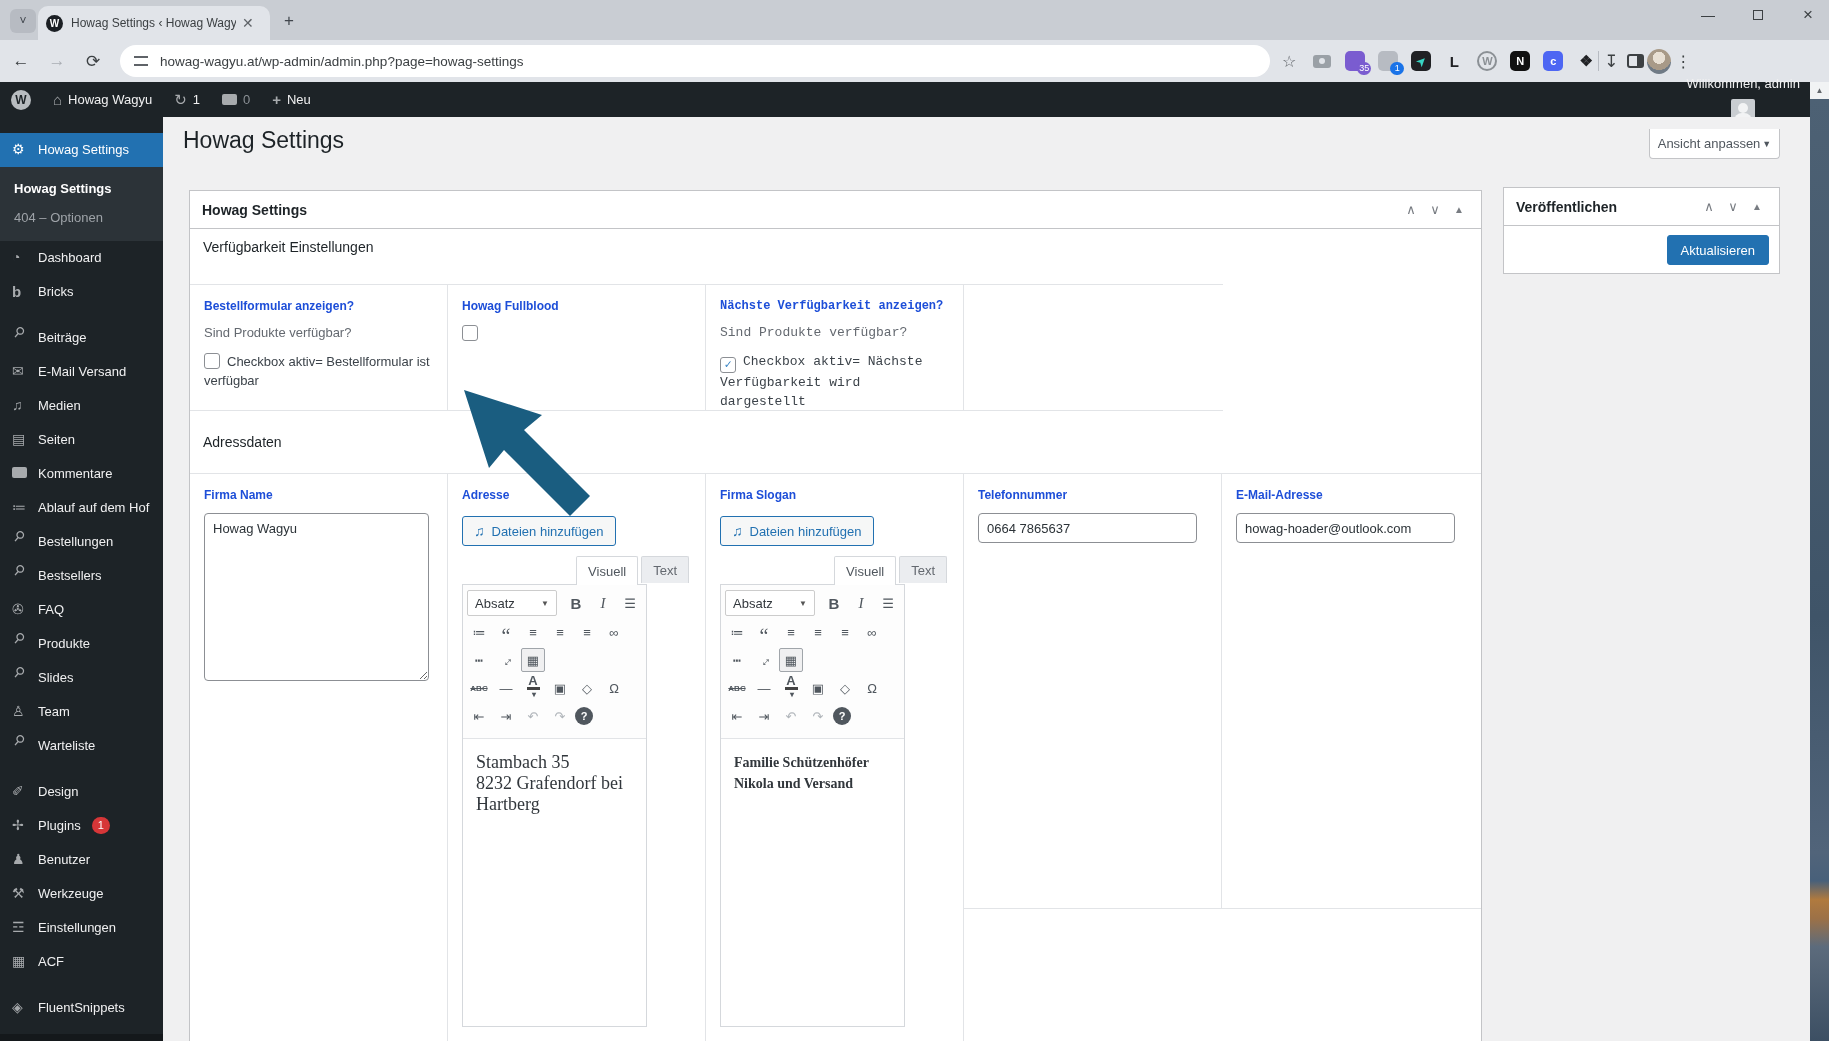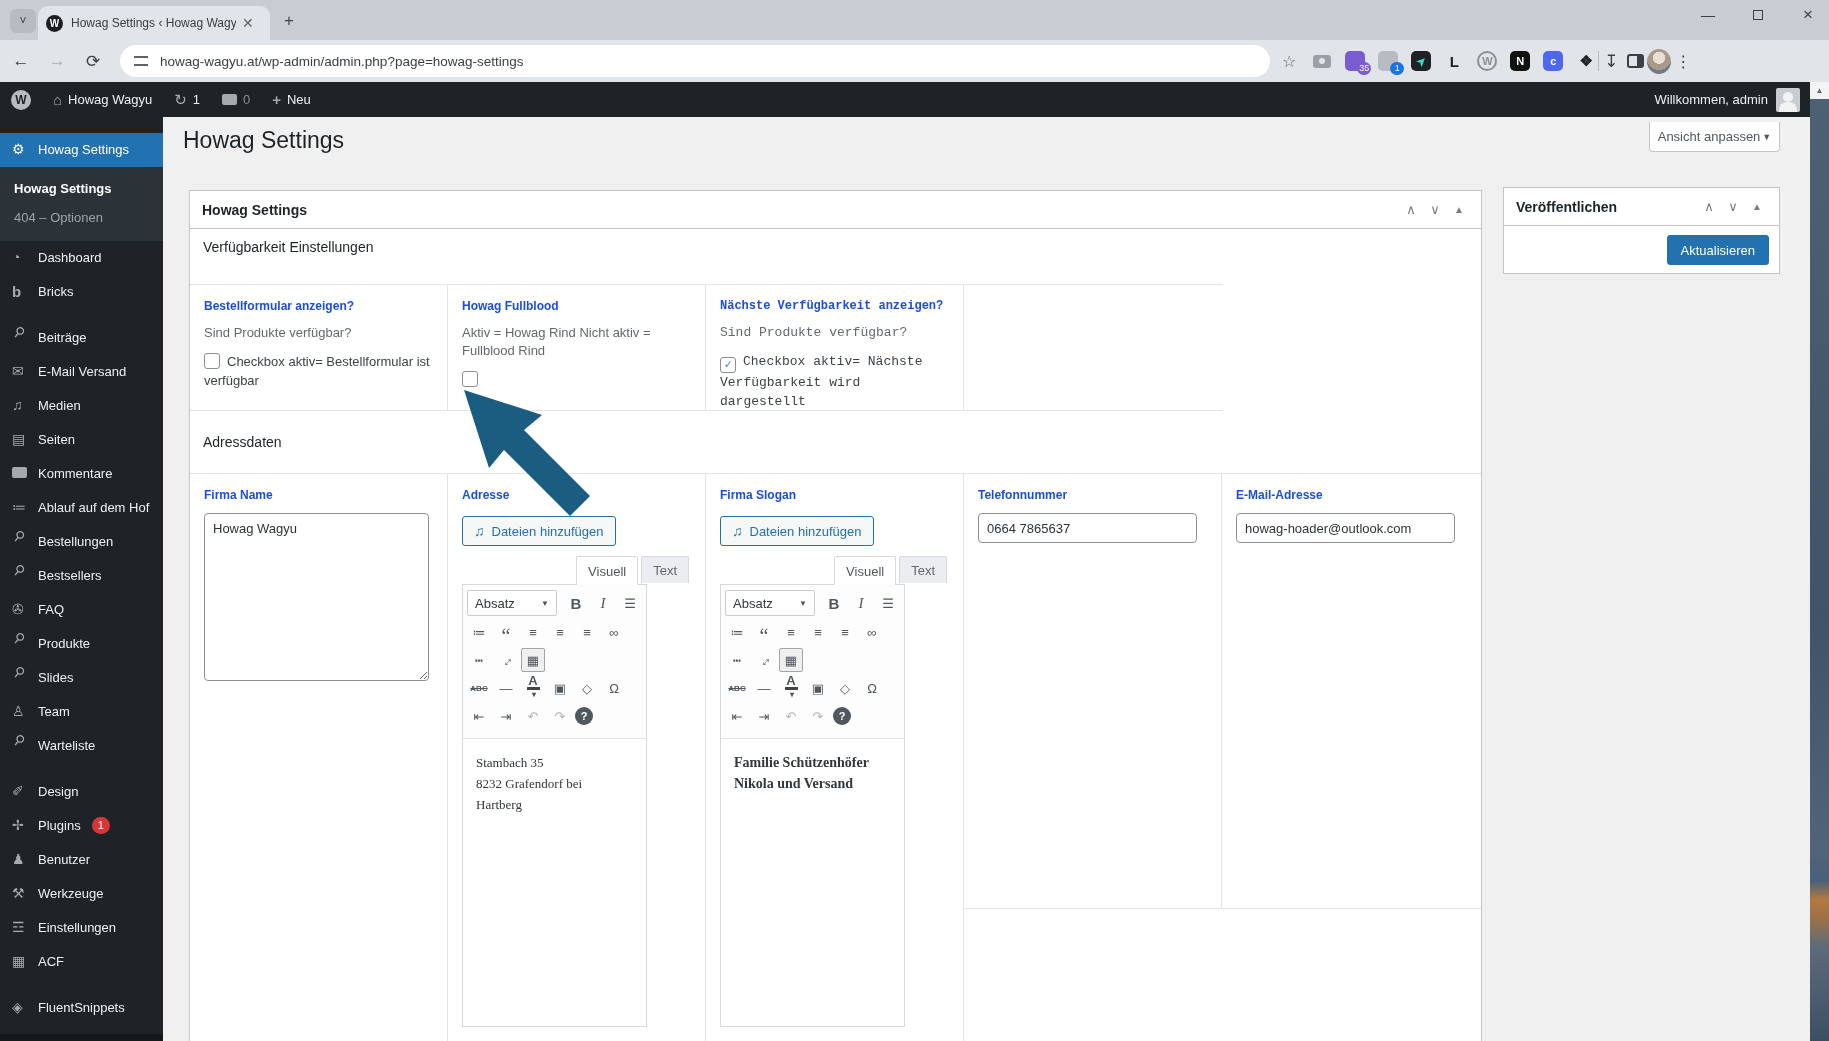--- a/index.html
+++ b/index.html
@@ -59,21 +59,21 @@
   .adminbar { position:absolute; left:0; top:82px; width:1810px; height:35px; background:#1d2327;
               display:flex; align-items:center; color:#f0f0f1; font-size:13px; }
   .ab-item { display:flex; align-items:center; gap:6px; padding:0 11px; height:100%; }
   .wp-logo { width:20px; height:20px; border-radius:50%; background:#b8bcc0; color:#1d2327; font-weight:bold;
              font-size:12px; text-align:center; line-height:20px; }
   .ab-icon { color:#a7aaad; font-size:15px; }
   .bubble { width:15px; height:11px; background:#a7aaad; border-radius:2px; position:relative; display:inline-block; }
   .bubble::after { content:""; position:absolute; left:3px; bottom:-4px; border:4px solid transparent;
                    border-top-color:#a7aaad; border-left-width:2px; border-right-width:2px; }
   .muted { color:#8b9095; }
-  .ab-right { margin-left:auto; display:flex; align-items:center; gap:8px; padding-right:10px; }
+  .ab-right { margin-left:auto; display:flex; align-items:center; gap:8px; padding-right:10px;flex-direction:column; }
   .ab-avatar { width:24px; height:24px; background:#c9cdd1; border-radius:2px; position:relative; overflow:hidden; }
   .ab-avatar::before { content:""; position:absolute; left:7px; top:4px; width:10px; height:10px; border-radius:50%; background:#f2f3f4; }
   .ab-avatar::after { content:""; position:absolute; left:3px; top:14px; width:18px; height:12px; border-radius:8px 8px 0 0; background:#f2f3f4; }
 
   
   .wp-sidebar { position:absolute; left:0; top:117px; width:163px; height:924px; background:#1d2327;
                 padding-top:16px; color:#f0f0f1; }
   .menu-item { display:flex; align-items:flex-start; padding:8px 0 8px 12px; font-size:13px; line-height:17px;
                position:relative; min-height:34px; }
   .mi-icon { width:26px; flex:0 0 26px; color:#a7aaad; font-size:14px; line-height:17px; }
@@ -88,21 +88,21 @@
   .gap { height:12px; }
   .mi-badge { background:#d63638; color:#fff; border-radius:9px; font-size:11px; line-height:17px;
               padding:0 6px; margin-left:5px; }
   .icon-bricks { font-weight:bold; font-size:15px; }
   .icon-pushpin { display:inline-block; transform:rotate(40deg); }
   .sidebar-bottom { position:absolute; left:0; bottom:0; width:163px; height:7px; background:#14181b; }
 
   
   .content { position:absolute; left:163px; top:117px; width:1647px; height:924px; background:#f0f0f1; }
   .page-title { position:absolute; left:20px; top:10px; font-size:23px; font-weight:400; color:#1d2327; }
-  .screen-options { position:absolute; left:1486px; top:5px; width:131px; height:30px; background:#fff;
+  .screen-options { position:absolute; left:1486px; top:12px; width:131px; height:30px; background:#fff;
         border:1px solid #c3c4c7; border-top:none; border-radius:0 0 4px 4px; color:#50575e; font-size:13px;
         display:flex; align-items:center; justify-content:center; gap:2px; }
   .screen-options .caret { font-size:9px; color:#50575e; }
 
   .postbox { position:absolute; background:#fff; border:1px solid #c3c4c7; }
   .pb-header { height:38px; border-bottom:1px solid #c3c4c7; display:flex; align-items:center; padding:0 10px 0 12px; }
   .pb-title { font-size:14px; font-weight:bold; color:#1d2327; flex:1; }
   .pb-ctrl { color:#787c82; font-size:13px; width:24px; text-align:center; }
   .pb-toggle { color:#787c82; font-size:10px; width:24px; text-align:center; }
 
@@ -143,21 +143,21 @@
   .mce-btn.abc { font-size:8px; font-weight:bold; text-decoration:line-through; letter-spacing:0; }
   .mce-btn.acolor { flex-direction:column; line-height:10px; font-weight:bold; }
   .mce-btn.acolor .bar { width:13px; height:3px; background:#444; margin-top:1px; }
   .mce-btn.help { background:#50575e; color:#fff; border-radius:50%; width:18px; height:18px; min-width:18px;
                   font-size:11px; font-weight:bold; }
   .mce-btn.quote { font-family:"Liberation Serif", serif; font-size:20px; line-height:8px; padding-top:8px; }
   .mce-btn.fullscreen { transform:rotate(-45deg); }
   .mce-select { width:102px; height:26px; border:1px solid #ccc; border-radius:2px; background:#fff;
                 display:flex; align-items:center; padding:0 7px; font-size:13px; color:#32373c; margin-right:4px; }
   .mce-select .caret { margin-left:auto; font-size:8px; color:#555; }
-  .mce-content { padding:13px 13px; font-family:"Liberation Serif", serif; font-size:13px; color:#32373c;
+  .mce-content { padding:13px 13px; font-family:"Liberation Serif", serif; font-size:18px; color:#32373c;
                  line-height:21px; }
   .mce-content.boldtext { font-weight:bold; font-size:14px; }
 
   .publish-box { left:1340px; top:70px; width:277px; height:87px; }
   .publish-body { padding:9px 10px; }
   .btn-primary { float:right; height:30px; padding:0 13px; background:#2271b1; border:1px solid #2271b1;
                  border-radius:3px; color:#fff; font-size:13px; }
 
   .cursor-arrow { position:absolute; left:462px; top:388px; z-index:50; }
 </style>
@@ -387,21 +387,20 @@
       <div class="section-label" style="top:48px;">Verfügbarkeit Einstellungen</div>
 
       <div class="fgroup" style="top:93px; width:1033px; height:127px; border-top:1px solid #e2e4e7; border-bottom:1px solid #e2e4e7;">
         <div class="fcol" style="width:258px; border-right:1px solid #e2e4e7;">
           <div class="flabel">Bestellformular anzeigen?</div>
           <div class="fdesc">Sind Produkte verfügbar?</div>
           <div class="cb-row"><span class="checkbox"></span><span>Checkbox aktiv= Bestellformular ist verfügbar</span></div>
         </div>
         <div class="fcol" style="width:258px; border-right:1px solid #e2e4e7;">
           <div class="flabel">Howag Fullblood</div>
-          <div class="fdesc" style="width:230px;">Aktiv = Howag Rind Nicht aktiv = Fullblood Rind</div>
           <div class="cb-row"><span class="checkbox"></span></div>
         </div>
         <div class="fcol" style="width:258px; border-right:1px solid #e2e4e7;font-family:Liberation Mono, monospace;">
           <div class="flabel">Nächste Verfügbarkeit anzeigen?</div>
           <div class="fdesc">Sind Produkte verfügbar?</div>
           <div class="cb-row"><span class="checkbox checked">✓</span><span>Checkbox aktiv= Nächste Verfügbarkeit wird dargestellt</span></div>
         </div>
       </div>
 
       <div class="section-label" style="top:243px;">Adressdaten</div>

